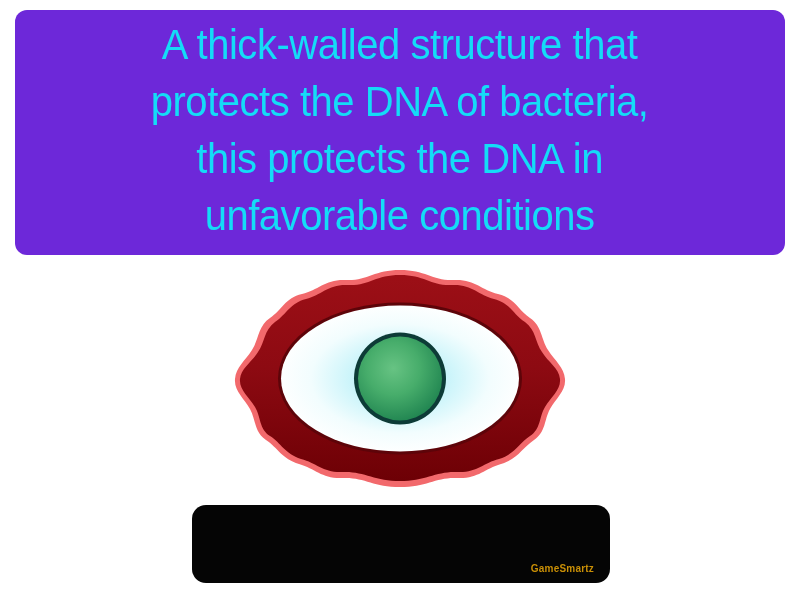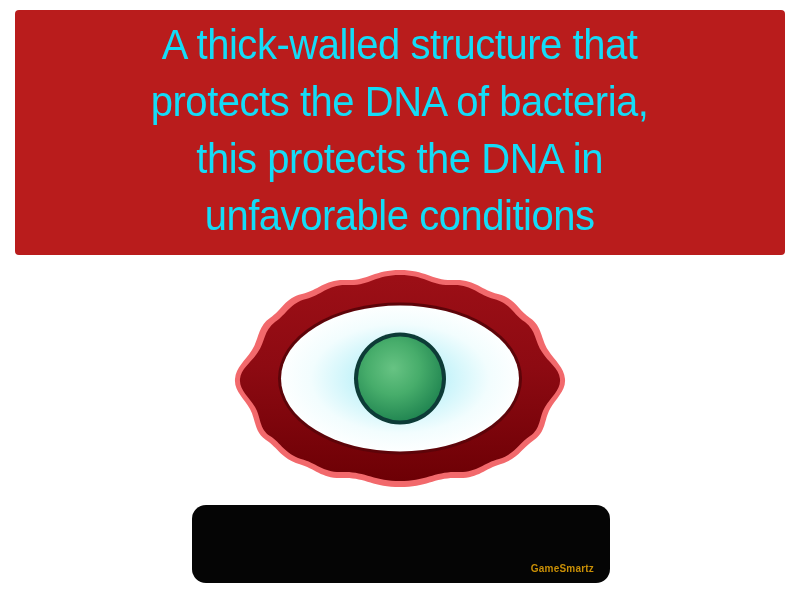--- a/index.html
+++ b/index.html
@@ -15,22 +15,22 @@
     font-family: "Liberation Sans", sans-serif;
   }
 
   
   #definition-card {
     position: absolute;
     left: 15px;
     top: 10px;
     width: 770px;
     height: 245px;
-    background: #b91c1c;
-    border-radius: 4px;
+    background: #6d28d9;
+    border-radius: 12px;
     display: flex;
     align-items: center;
     justify-content: center;
     box-sizing: border-box;
     padding: 4px 14px 10px 14px;
   }
   #definition-text {
     color: #14dcf7;
     font-family: "Liberation Sans", sans-serif;
     font-size: 43px;

